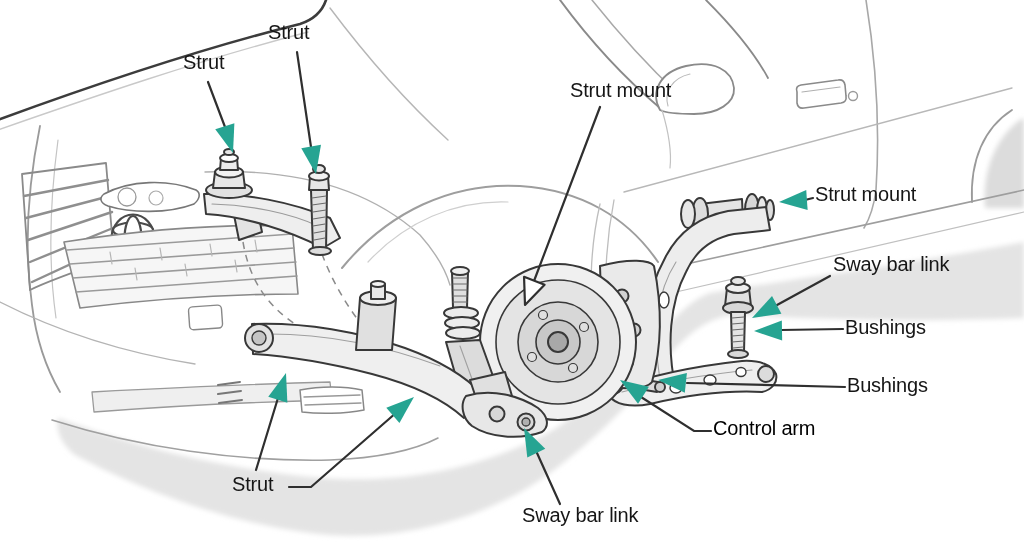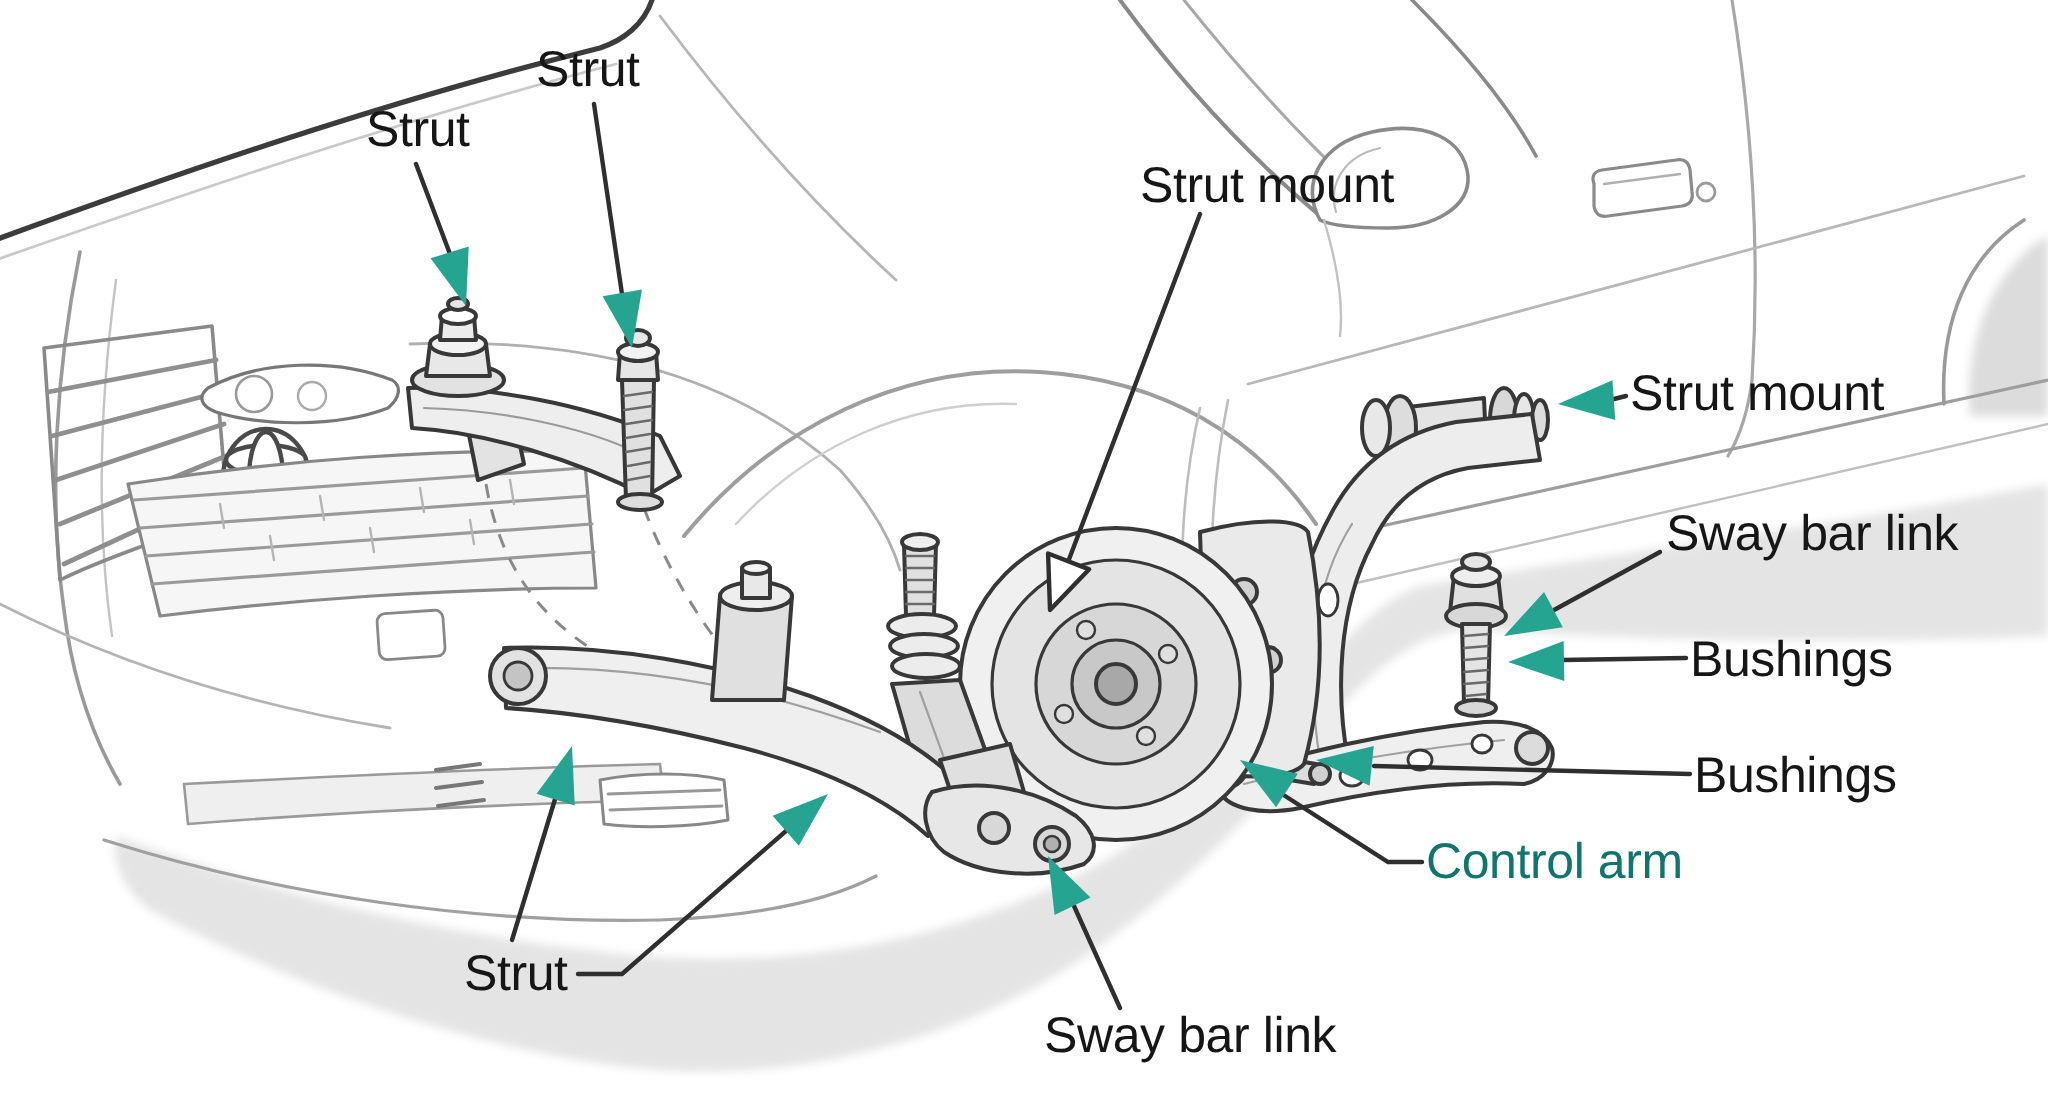--- a/index.html
+++ b/index.html
@@ -1,20 +1,20 @@
 <!DOCTYPE html>
 <html><head>
 <meta charset="utf-8">
 <style>
   html,body{margin:0;padding:0;background:#fff;}
   #stage{position:relative;width:1024px;height:559px;overflow:hidden;background:#fff;
          font-family:"Liberation Sans","DejaVu Sans",sans-serif;}
   #artwork{position:absolute;left:0;top:0;}
   #label-layer{position:absolute;left:0;top:0;width:100%;height:100%;pointer-events:none;}
-  .callout-label{position:absolute;white-space:nowrap;font-size:25px;line-height:1.05;
+  .callout-label{position:absolute;white-space:nowrap;font-size:20px;line-height:1.05;
                  color:#161616;letter-spacing:-0.2px;}
 </style>
 </head>
 <body>
 
 <div id="stage">
   <svg id="artwork" width="1024" height="559" viewBox="0 0 1024 559">
     <defs>
       <filter id="soft" x="-10%" y="-10%" width="120%" height="120%">
         <feGaussianBlur stdDeviation="2.4"></feGaussianBlur>
@@ -219,17 +219,17 @@
   </svg>
 
   <div id="label-layer">
       <div class="callout-label" style="left: 183px; top: 52px; color: rgb(22, 22, 22);">Strut</div>
       <div class="callout-label" style="left: 268px; top: 22px; color: rgb(22, 22, 22);">Strut</div>
       <div class="callout-label" style="left: 570px; top: 80px; color: rgb(22, 22, 22);">Strut mount</div>
       <div class="callout-label" style="left: 815px; top: 184px; color: rgb(22, 22, 22);">Strut mount</div>
       <div class="callout-label" style="left: 833px; top: 254px; color: rgb(22, 22, 22);">Sway bar link</div>
       <div class="callout-label" style="left: 845px; top: 317px; color: rgb(22, 22, 22);">Bushings</div>
       <div class="callout-label" style="left: 847px; top: 375px; color: rgb(22, 22, 22);">Bushings</div>
-      <div class="callout-label" style="left: 713px; top: 418px; color: #0f766e;">Control arm</div>
+      <div class="callout-label" style="left: 713px; top: 418px; color: #000000;">Control arm</div>
       <div class="callout-label" style="left: 232px; top: 474px; color: rgb(22, 22, 22);">Strut</div>
       <div class="callout-label" style="left: 522px; top: 505px; color: rgb(22, 22, 22);">Sway bar link</div>
     </div>
 </div>
 
 </body></html>

